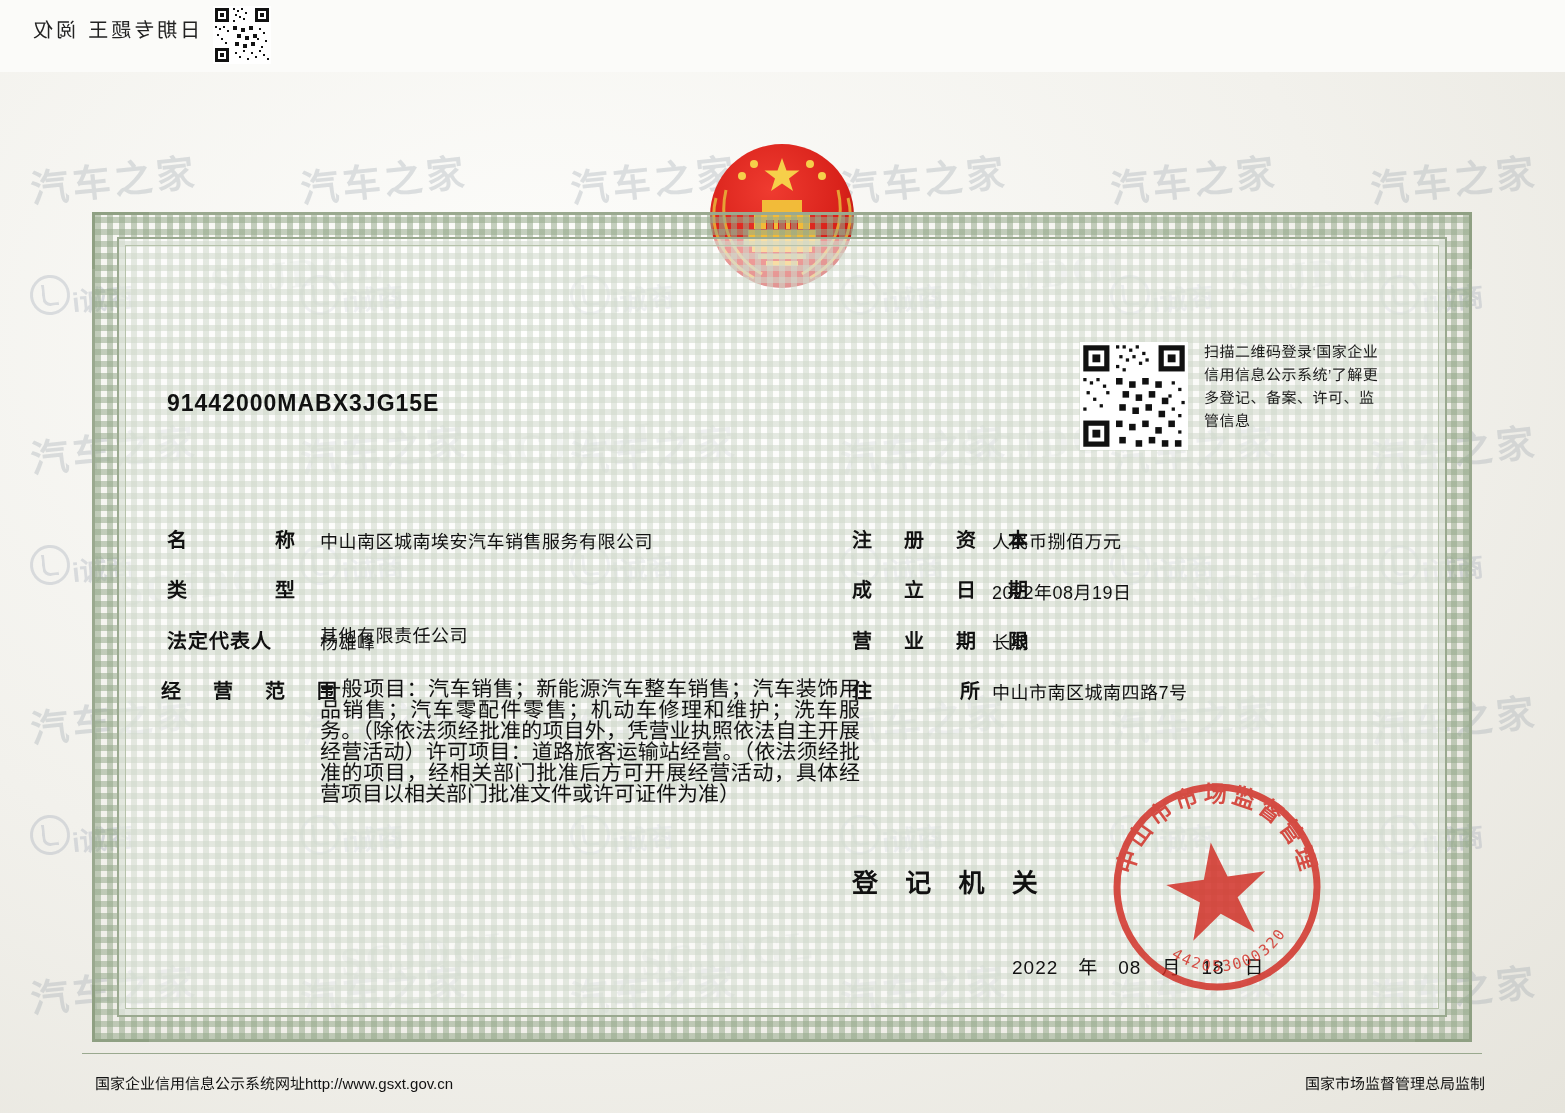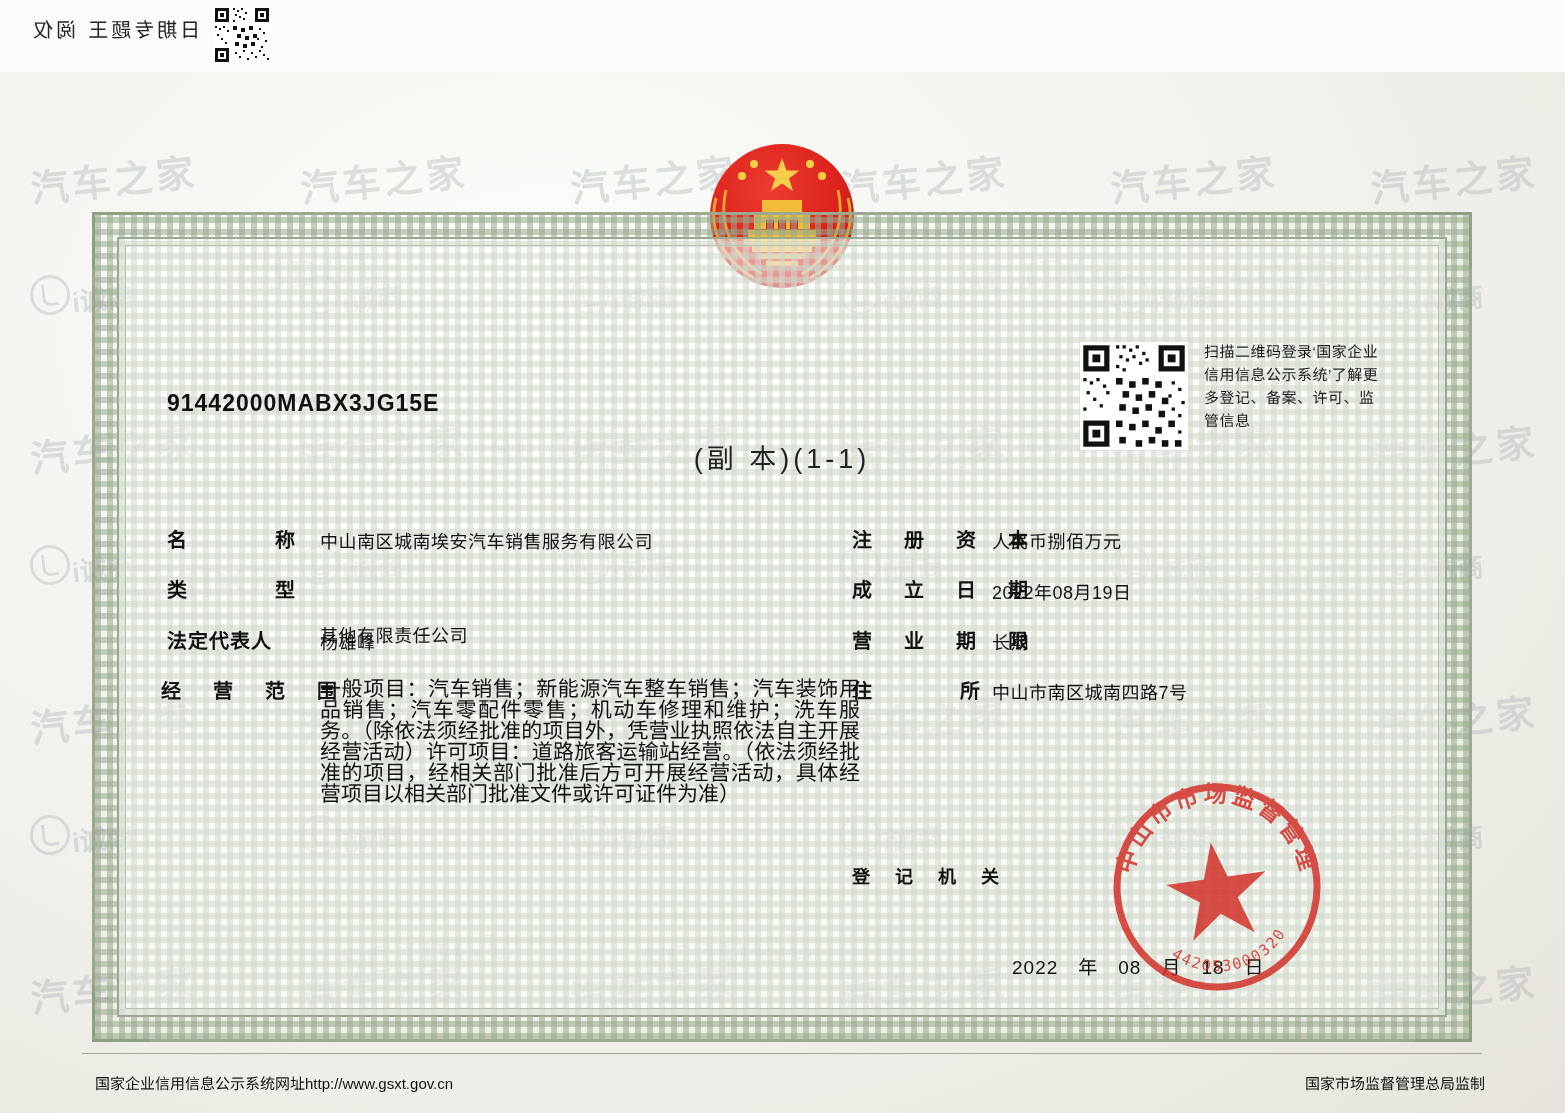--- a/index.html
+++ b/index.html
@@ -128,21 +128,21 @@
   }
   .spaced2{letter-spacing:16px;}
   .spaced3{letter-spacing:10px;}
 
   #scope-value{
     position:absolute;left:228px;top:466px;width:540px;
     font-size:21px;line-height:21px;color:#111;text-align:justify;
   }
 
   #reg-authority{
-    position:absolute;left:760px;top:650px;font-size:18px;font-weight:bold;letter-spacing:10px;color:#111;
+    position:absolute;left:760px;top:650px;font-size:26px;font-weight:bold;letter-spacing:10px;color:#111;
   }
   #issue-date{
     position:absolute;left:910px;top:740px;font-size:19px;color:#111;letter-spacing:1px;
   }
   #issue-date span{margin:0 10px;}
 
   
   #seal{position:absolute;left:1010px;top:560px;width:230px;height:230px;}
 
   
@@ -355,21 +355,20 @@
     <div class="corner br"></div>
     <div id="border-inner">
       <div id="border-inner2"></div>
     </div>
   </div>
 
   <div id="doc">
 
     <div id="code-value">91442000MABX3JG15E</div>
 
-    <div id="subtitle">(副 本)(1-1)</div>
 
     <svg id="qr" viewBox="0 0 33 33">
       <rect width="33" height="33" fill="#ffffff"></rect>
       <g fill="#111">
         <rect x="1" y="1" width="8" height="8"></rect>
           <rect x="2.6" y="2.6" width="4.8" height="4.8" fill="#fff"></rect>
           <rect x="3.8" y="3.8" width="2.4" height="2.4"></rect>
         <rect x="24" y="1" width="8" height="8"></rect>
           <rect x="25.6" y="2.6" width="4.8" height="4.8" fill="#fff"></rect>
           <rect x="26.8" y="3.8" width="2.4" height="2.4"></rect>

